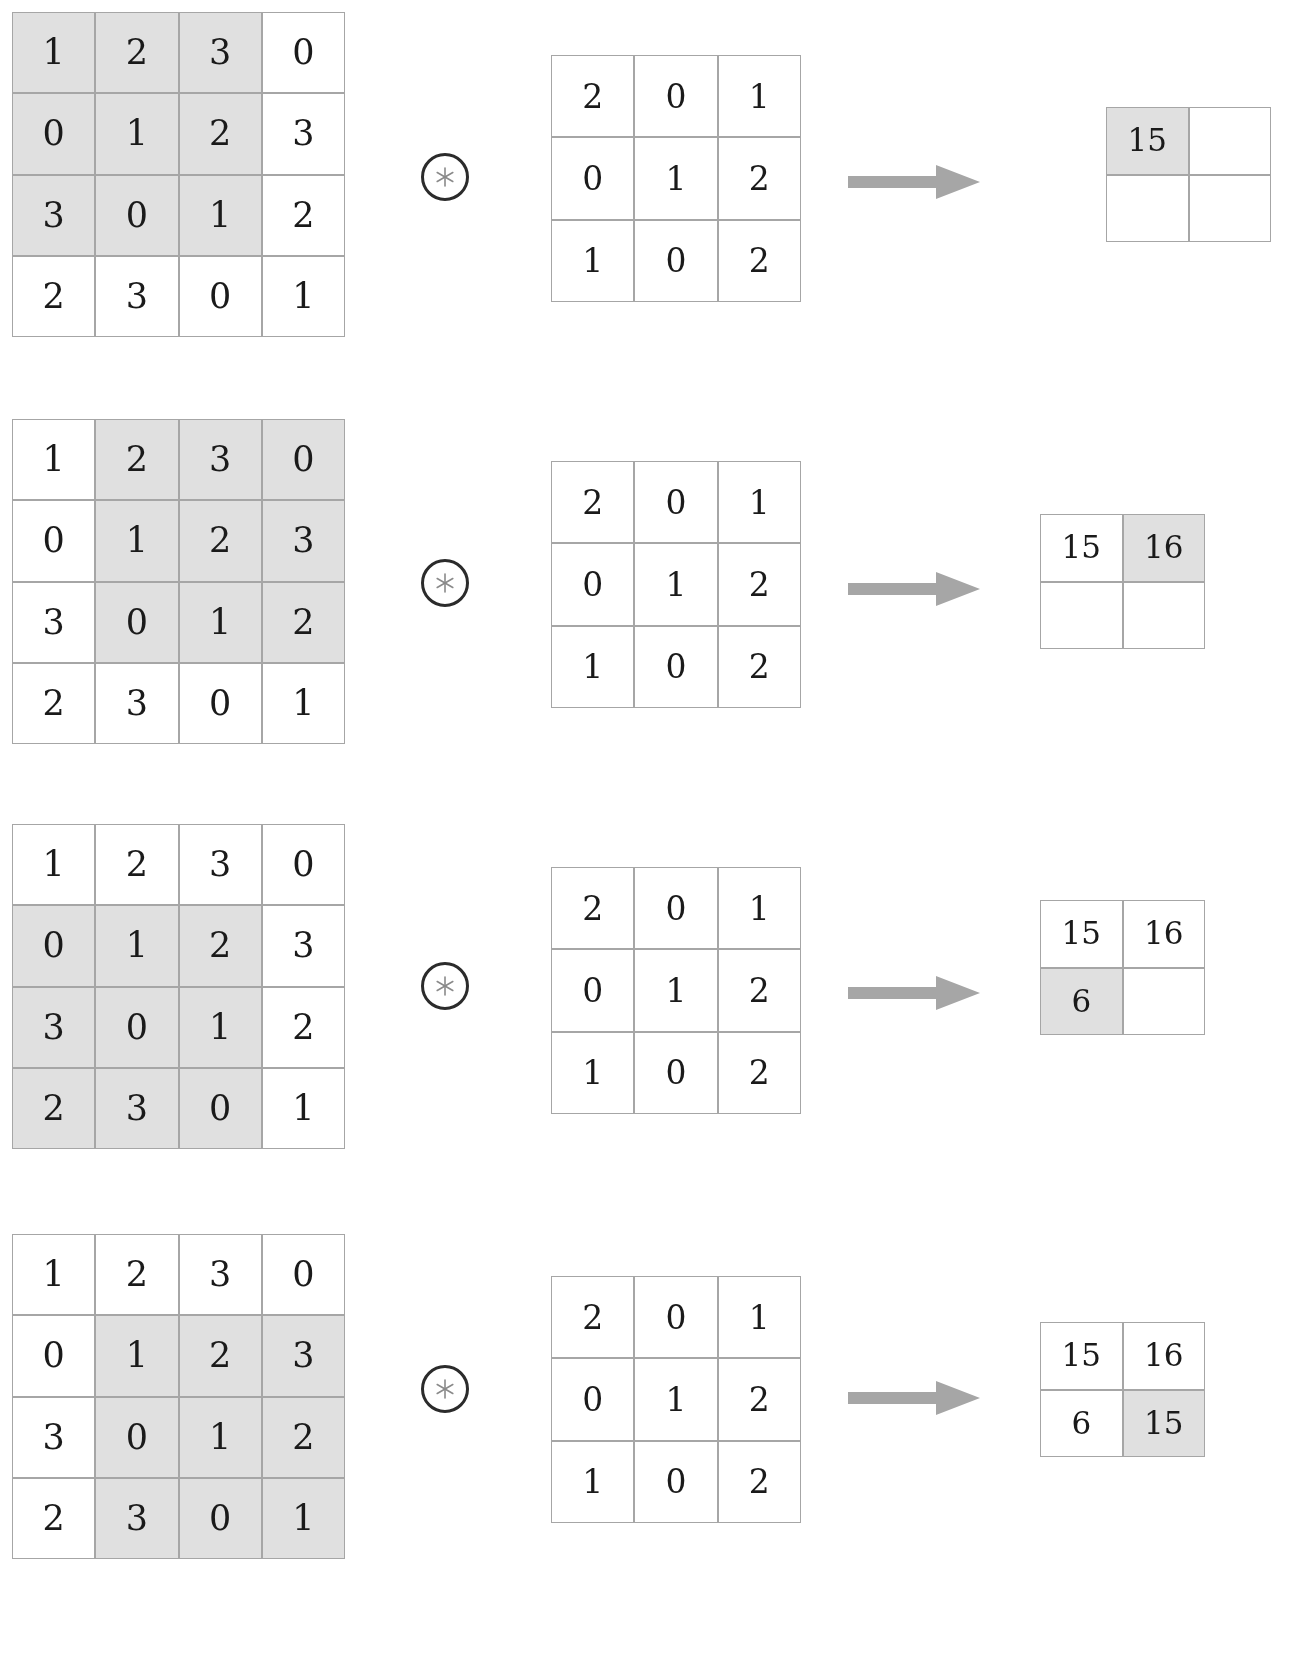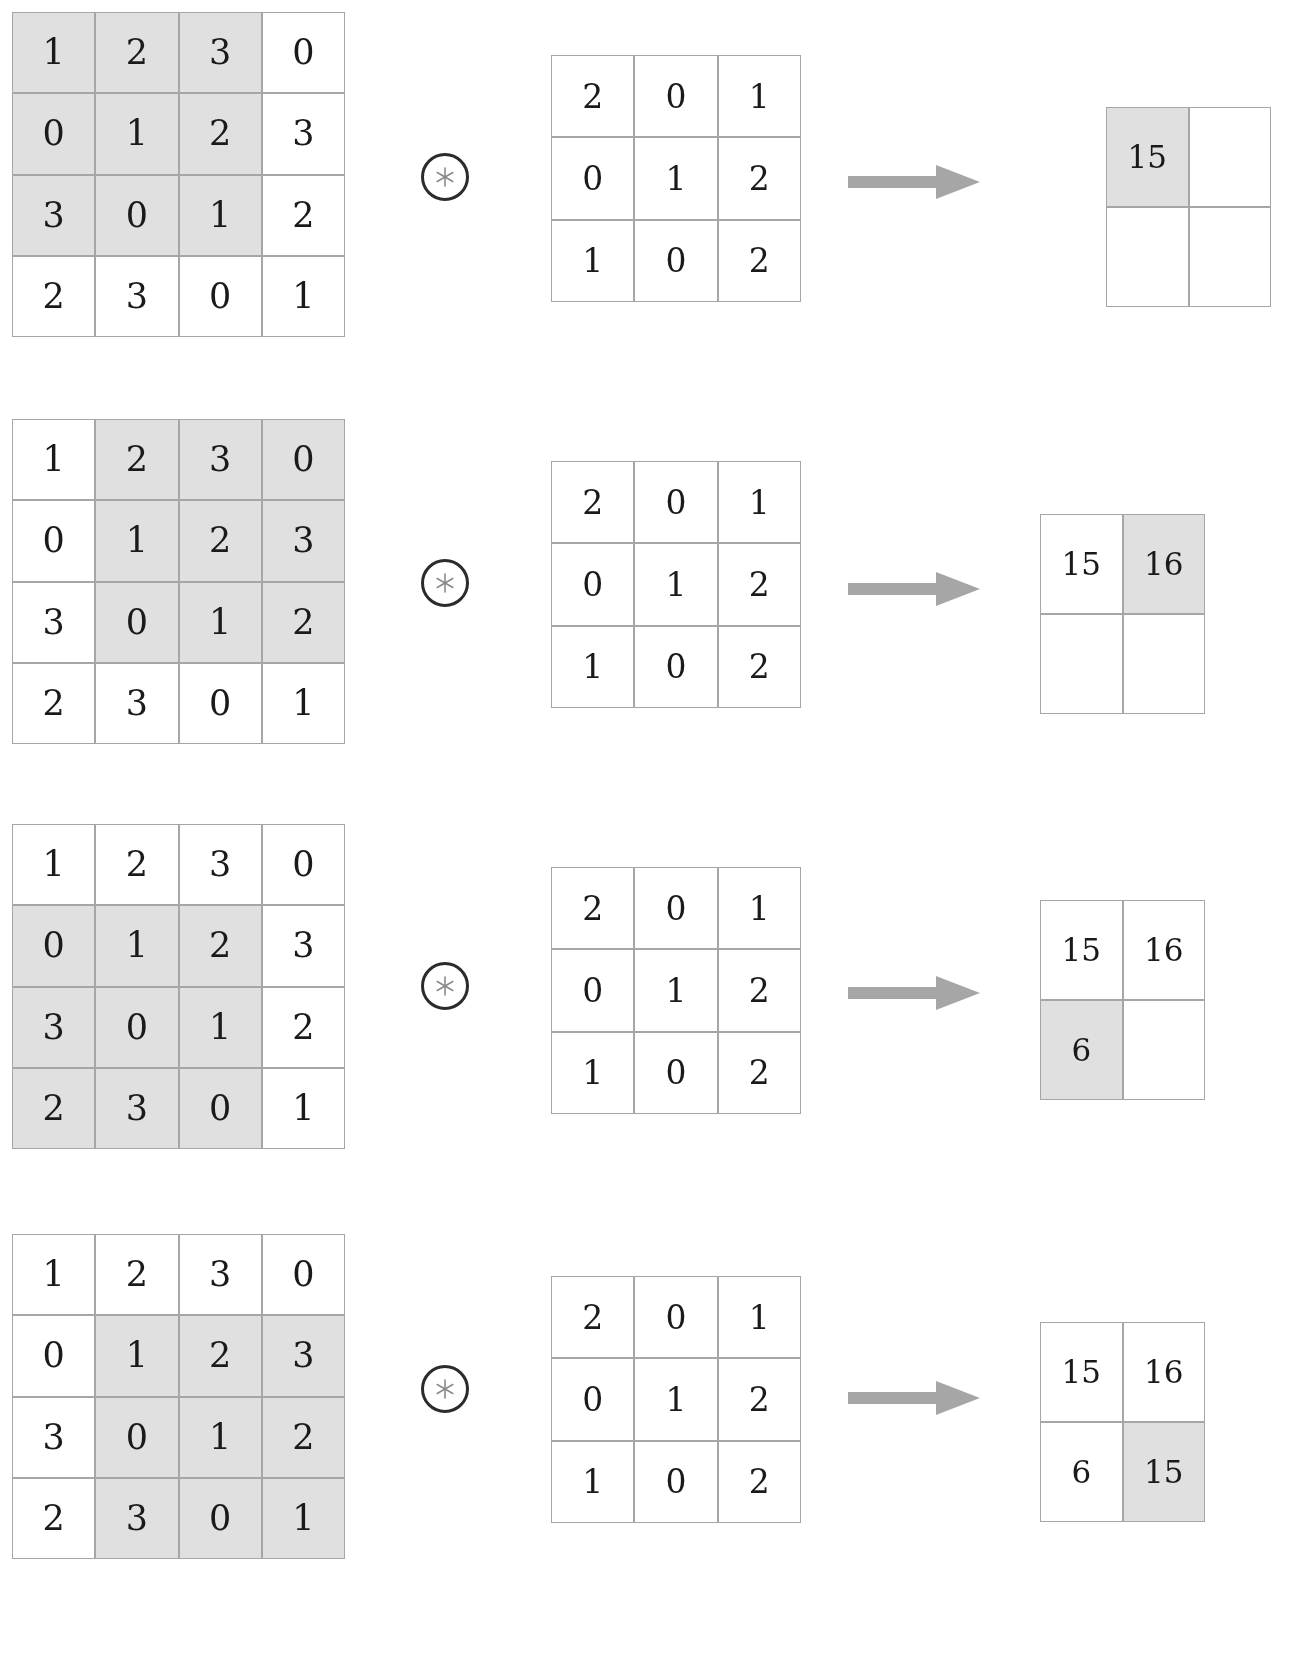--- a/index.html
+++ b/index.html
@@ -57,21 +57,21 @@
     width: 250px;
     height: 247px;
   }
   .m-kernel .cell { font-size: 33px; }
 
   
   .m-output {
     grid-template-columns: repeat(2, 1fr);
     grid-template-rows: repeat(2, 1fr);
     width: 165px;
-    height: 200px;
+    height: 135px;
   }
   .m-output .cell { font-size: 31px; }
 
   
   .op {
     position: absolute;
     width: 48px;
     height: 48px;
     border: 3px solid #2b2b2b;
     border-radius: 50%;

